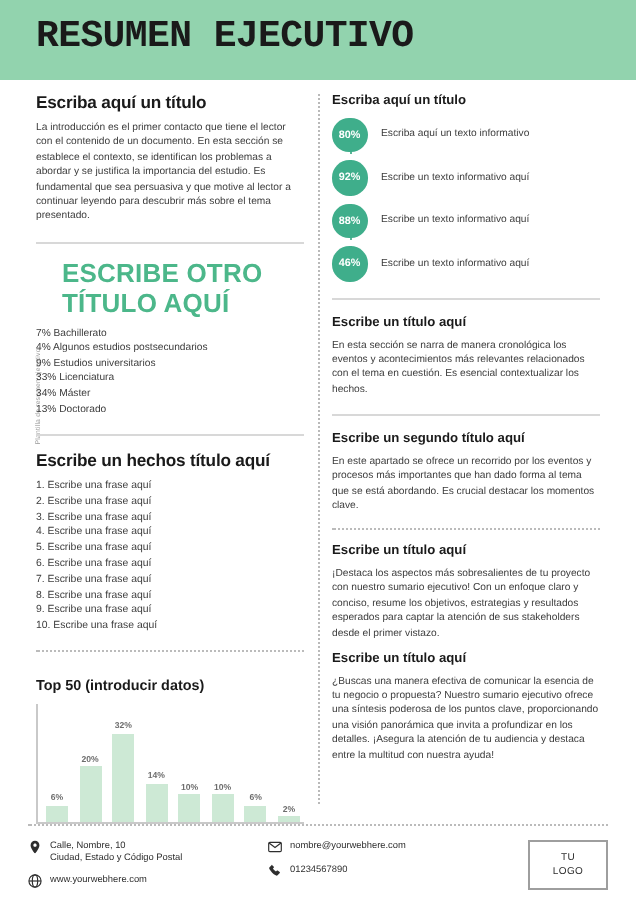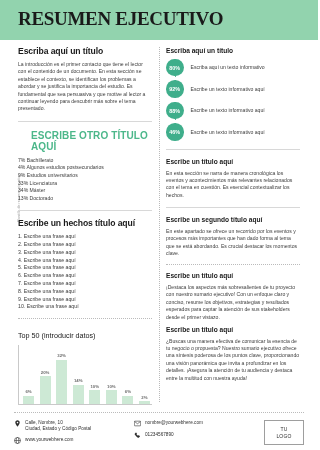--- a/index.html
+++ b/index.html
@@ -15,21 +15,21 @@
 
   
   .header-band{
     position:absolute;left:0;top:0;width:318px;height:40px;
     background:#92d3ae;
   }
   .header-title{
     position:absolute;left:18px;top:9px;
     font-size:19px;font-weight:bold;letter-spacing:-0.3px;
     color:#1a1a1a;line-height:1;
-    font-family:Liberation Serif, serif;
+    font-family:Liberation Mono, monospace;
   }
 
   
   .side-label{
     position:absolute;left:-16px;top:196px;
     width:70px;
     transform:rotate(-90deg);
     transform-origin:center center;
     font-size:3.4px;color:#9a9a9a;letter-spacing:.1px;
     text-align:center;
@@ -50,21 +50,21 @@
 
   h2.title{
     font-size:8.6px;font-weight:bold;color:#1a1a1a;
     margin:0 0 4px 0;line-height:1.15;letter-spacing:-0.1px;
   }
   h2.title-sm{
     font-size:6.6px;font-weight:bold;color:#1a1a1a;
     margin:0 0 4px 0;line-height:1.15;
   }
   h2.title-green{
-    font-size:10px;font-weight:bold;color:#4cb78a;
+    font-size:13px;font-weight:bold;color:#4cb78a;
     margin:0 0 4px 0;line-height:1.15;letter-spacing:.1px;padding-left:13px;
   }
   p.body{
     font-size:5.1px;line-height:7.4px;color:#3c3c3c;margin:0;
     text-align:left;
   }
   .rule{
     border:0;border-top:1px solid #d8d8d8;margin:8px 0 8px 0;
   }
   .rule-dot{
@@ -102,21 +102,21 @@
     display:flex;align-items:center;justify-content:center;
     flex:0 0 auto;
   }
   .badge-text{
     font-size:5.1px;color:#3c3c3c;margin-left:7px;line-height:7px;
   }
 
   
   .chart-block{margin-top:2px;}
   .chart-title{
-    font-size:7.2px;font-weight:normal;color:#1a1a1a;margin:12px 0 5px 0;
+    font-size:7.2px;font-weight:bold;color:#1a1a1a;margin:12px 0 5px 0;
   }
   .chart-area{
     position:relative;height:60px;width:134px;
     border-left:1px solid #c9c9c9;
     border-bottom:1px solid #c9c9c9;
     box-sizing:border-box;
   }
   .bars{
     position:absolute;left:4px;right:2px;bottom:0;top:0;
     display:flex;align-items:flex-end;justify-content:space-between;

